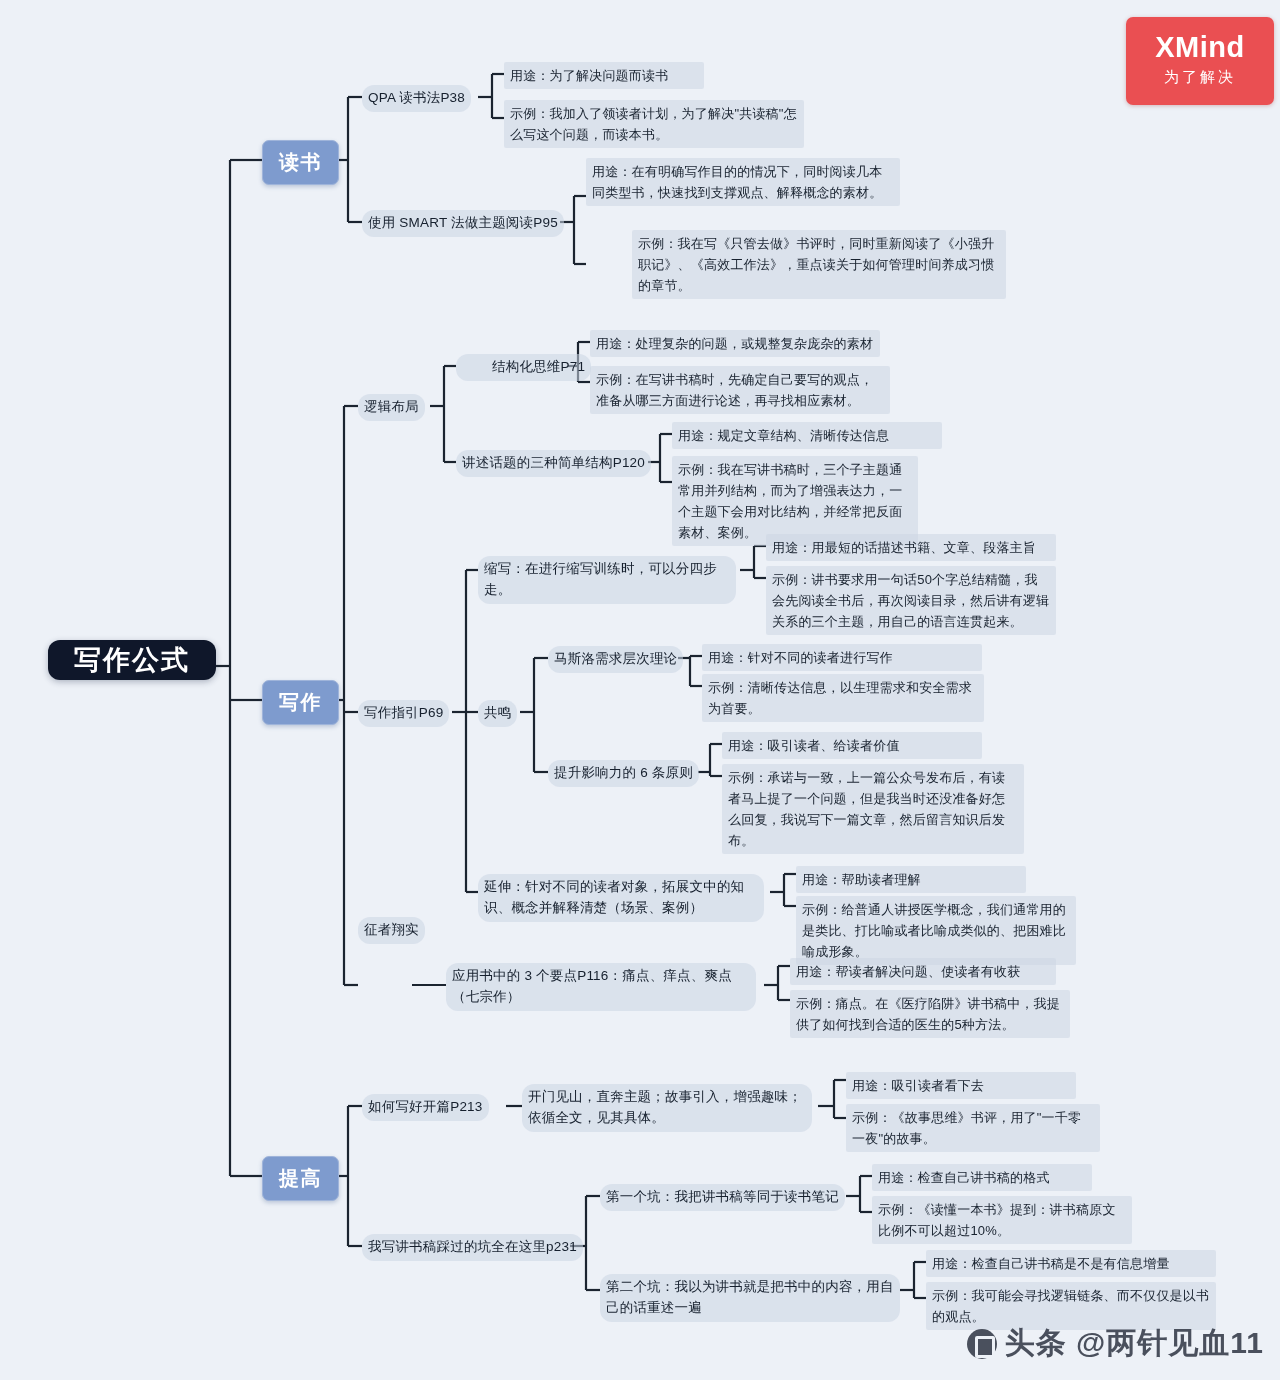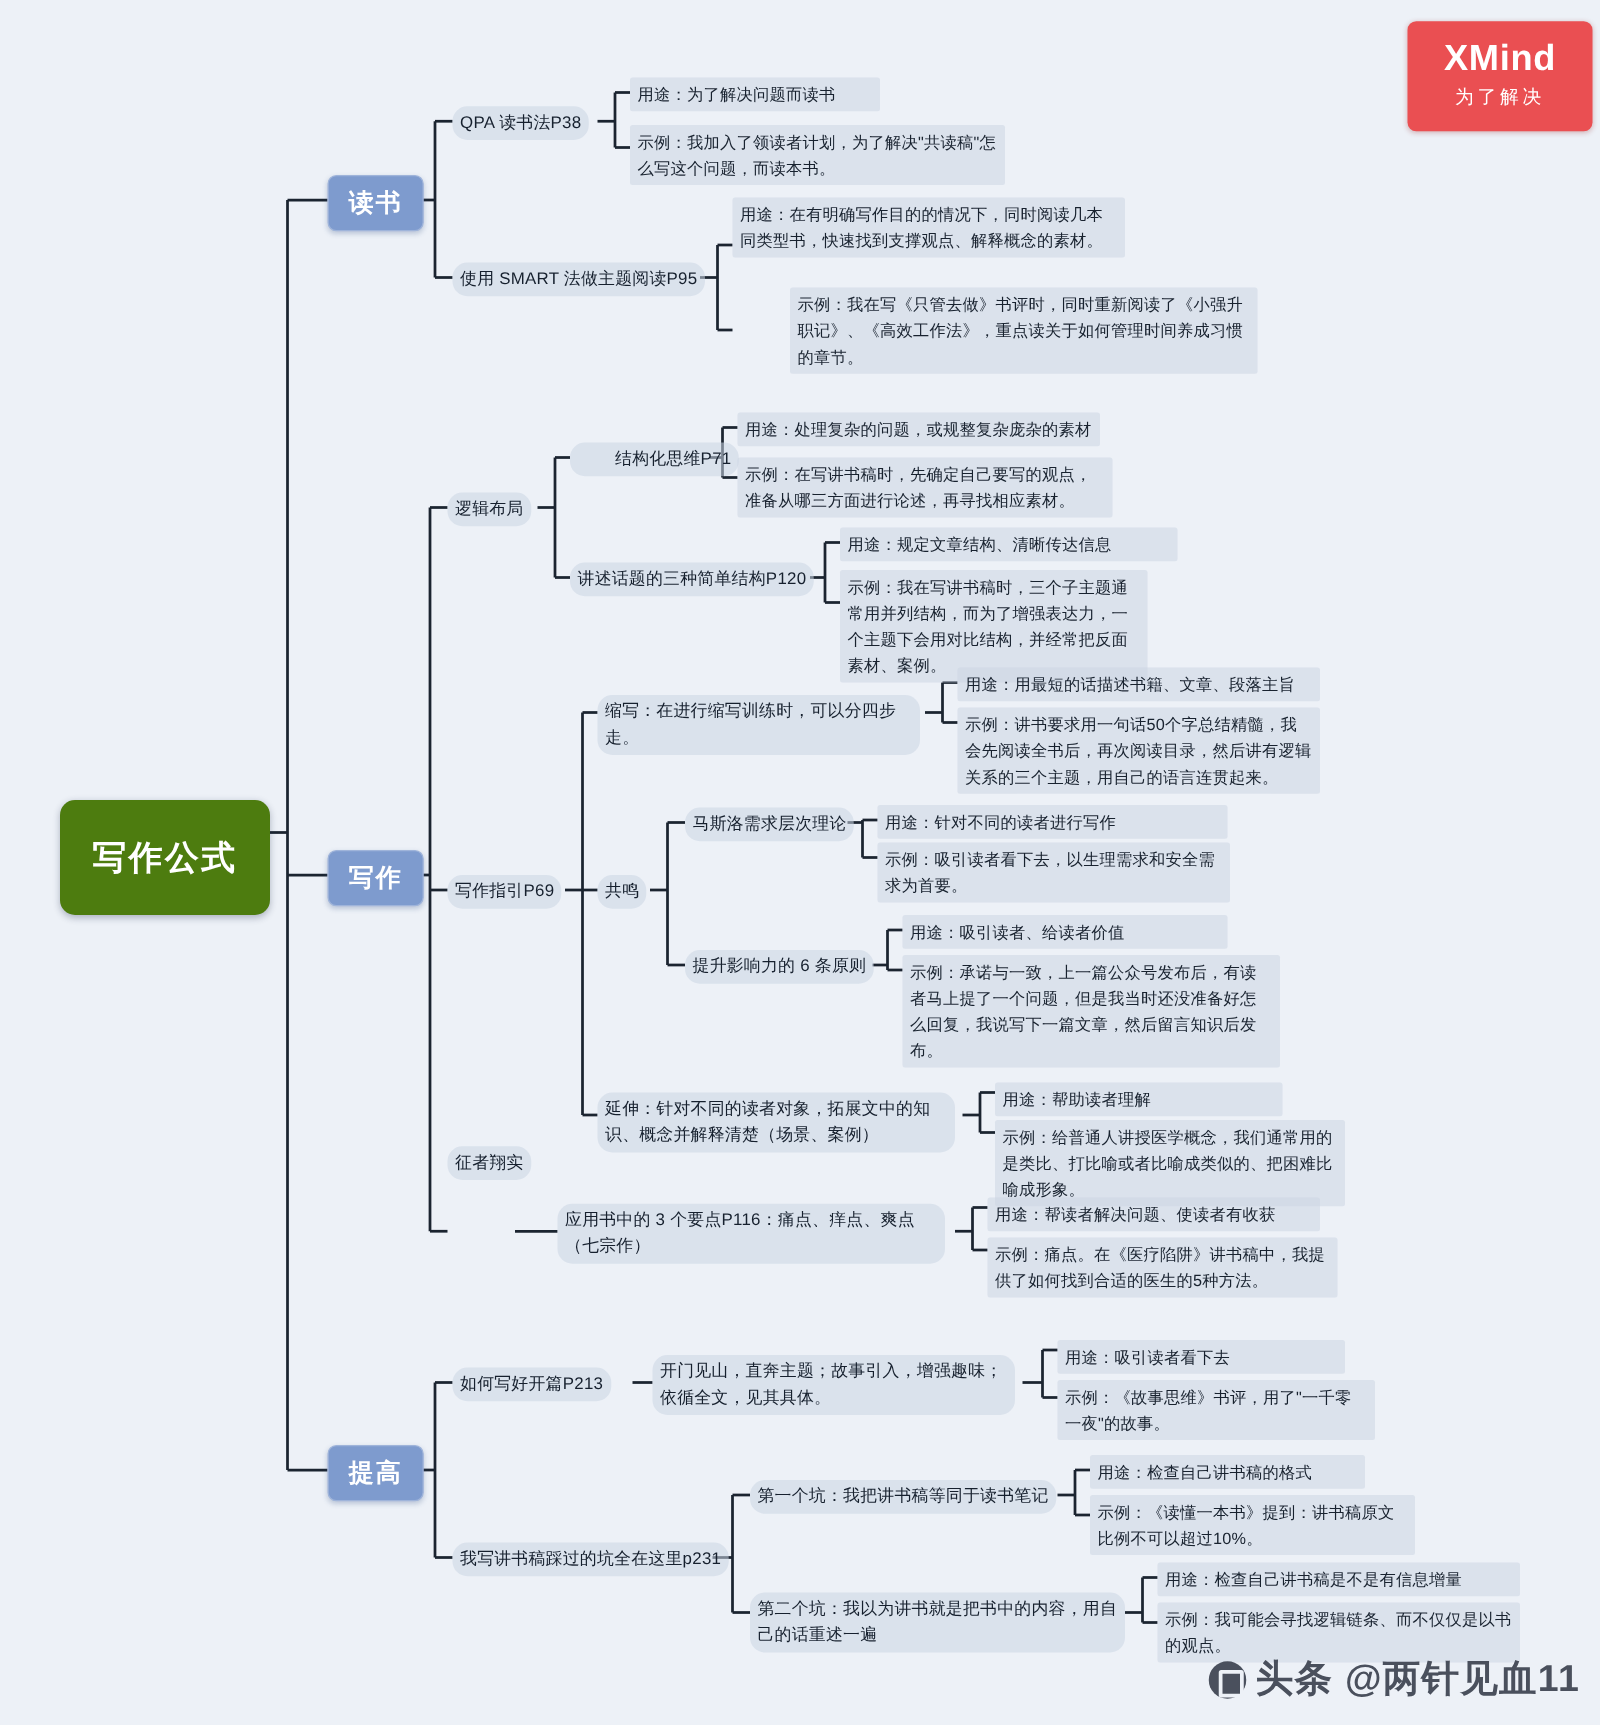--- a/index.html
+++ b/index.html
@@ -14,27 +14,27 @@
   }
 
   
   #canvas { position:absolute; inset:0; }
   svg#wires { position:absolute; inset:0; width:1280px; height:1380px; pointer-events:none; }
 
   
   .node { position:absolute; }
 
   .root {
-    background:#4d7c0f;
+    background:#0f172a;
     color:#ffffff;
     font-size:27px;
     font-weight:bold;
     letter-spacing:2px;
     border-radius:12px;
-    padding:28px 26px;
+    padding:2px 26px;
     box-shadow:0 2px 6px rgba(25,40,70,.30);
     white-space:nowrap;
   }
 
   .branch {
     background:#7e9bce;
     color:#ffffff;
     font-size:20px;
     font-weight:bold;
     letter-spacing:1.5px;
@@ -243,21 +243,21 @@
   <div class="node topic" style="left:358px; top:700px;">写作指引P69</div>
 
   <div class="node topic" style="left:478px; top:556px; width:258px;">缩写：在进行缩写训练时，可以分四步走。</div>
   <div class="node leaf" style="left:766px; top:534px; width:290px;">用途：用最短的话描述书籍、文章、段落主旨</div>
   <div class="node leaf" style="left:766px; top:566px; width:290px;">示例：讲书要求用一句话50个字总结精髓，我会先阅读全书后，再次阅读目录，然后讲有逻辑关系的三个主题，用自己的语言连贯起来。</div>
 
   <div class="node topic" style="left:478px; top:700px;">共鸣</div>
 
   <div class="node topic" style="left:548px; top:646px;">马斯洛需求层次理论</div>
   <div class="node leaf" style="left:702px; top:644px; width:280px;">用途：针对不同的读者进行写作</div>
-  <div class="node leaf" style="left:702px; top:674px; width:282px;">示例：吸引读者看下去，以生理需求和安全需求为首要。</div>
+  <div class="node leaf" style="left:702px; top:674px; width:282px;">示例：清晰传达信息，以生理需求和安全需求为首要。</div>
 
   <div class="node topic" style="left:548px; top:760px;">提升影响力的 6 条原则</div>
   <div class="node leaf" style="left:722px; top:732px; width:260px;">用途：吸引读者、给读者价值</div>
   <div class="node leaf" style="left:722px; top:764px; width:302px;">示例：承诺与一致，上一篇公众号发布后，有读者马上提了一个问题，但是我当时还没准备好怎么回复，我说写下一篇文章，然后留言知识后发布。</div>
 
   <div class="node topic" style="left:478px; top:874px; width:286px;">延伸：针对不同的读者对象，拓展文中的知识、概念并解释清楚（场景、案例）</div>
   <div class="node leaf" style="left:796px; top:866px; width:230px;">用途：帮助读者理解</div>
   <div class="node leaf" style="left:796px; top:896px; width:280px;">示例：给普通人讲授医学概念，我们通常用的是类比、打比喻或者比喻成类似的、把困难比喻成形象。</div>
 
   <div class="node topic" style="left:358px; top:917px;">征者翔实</div>

